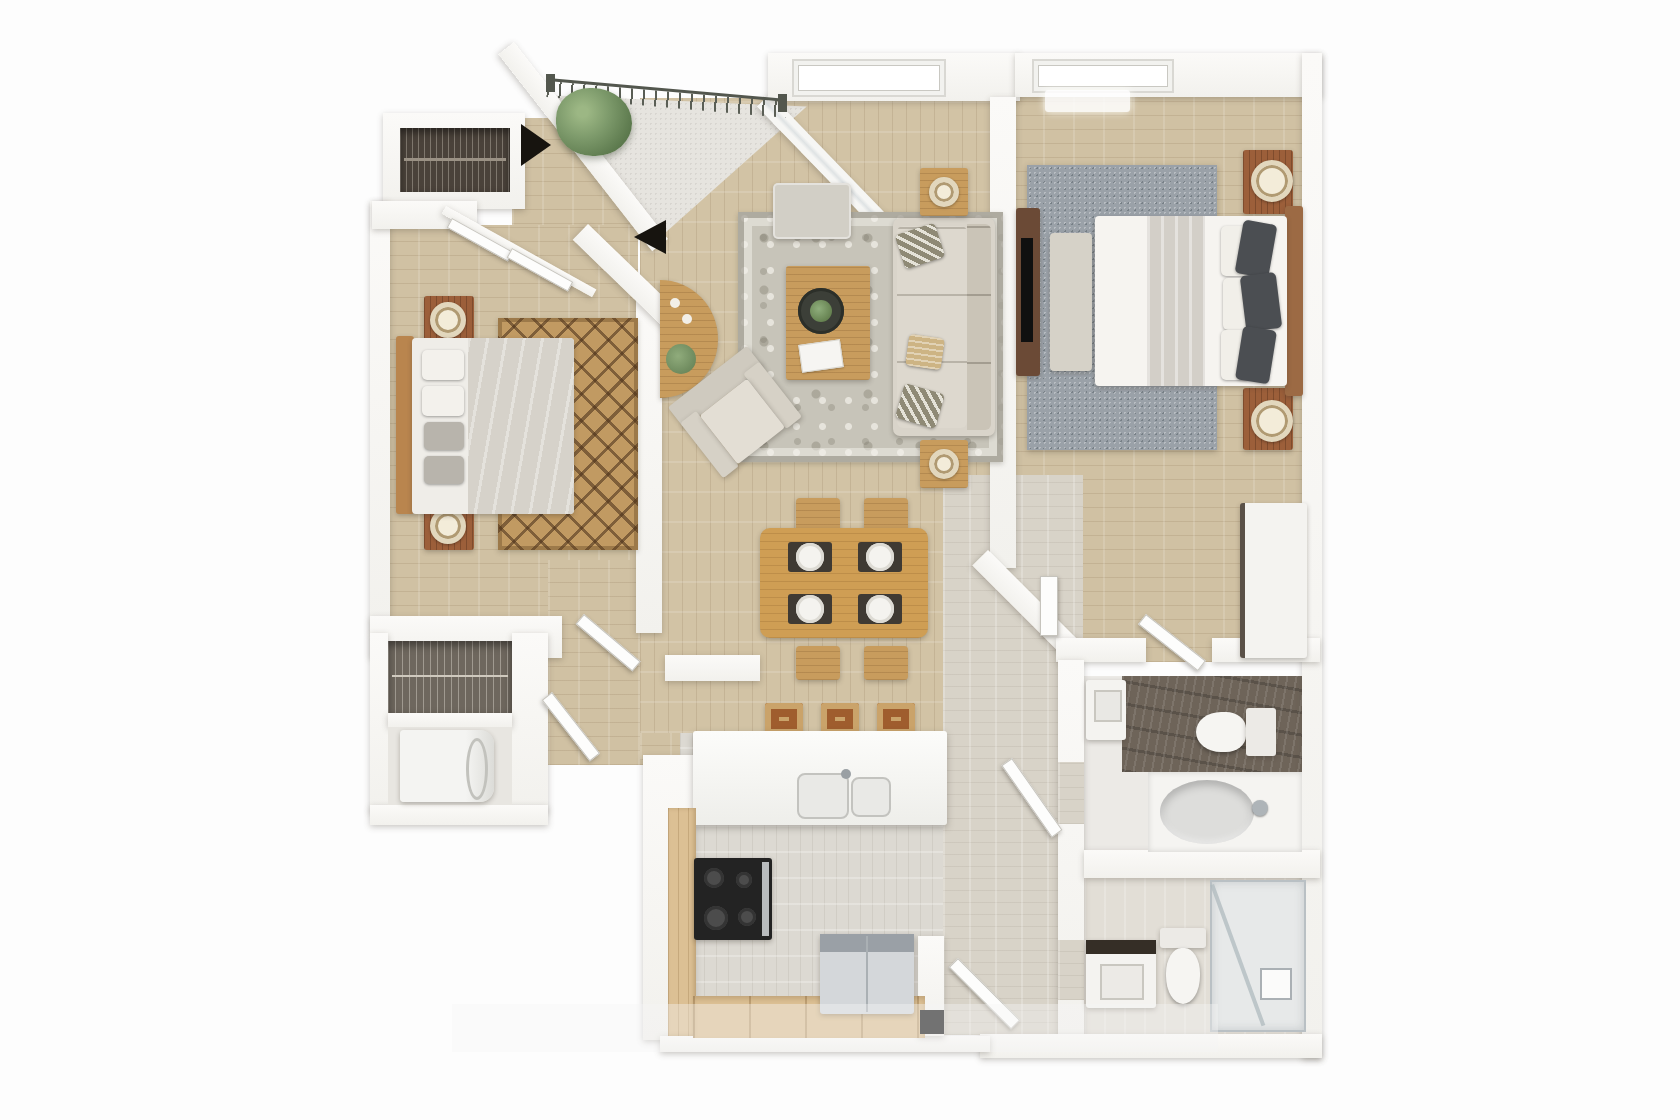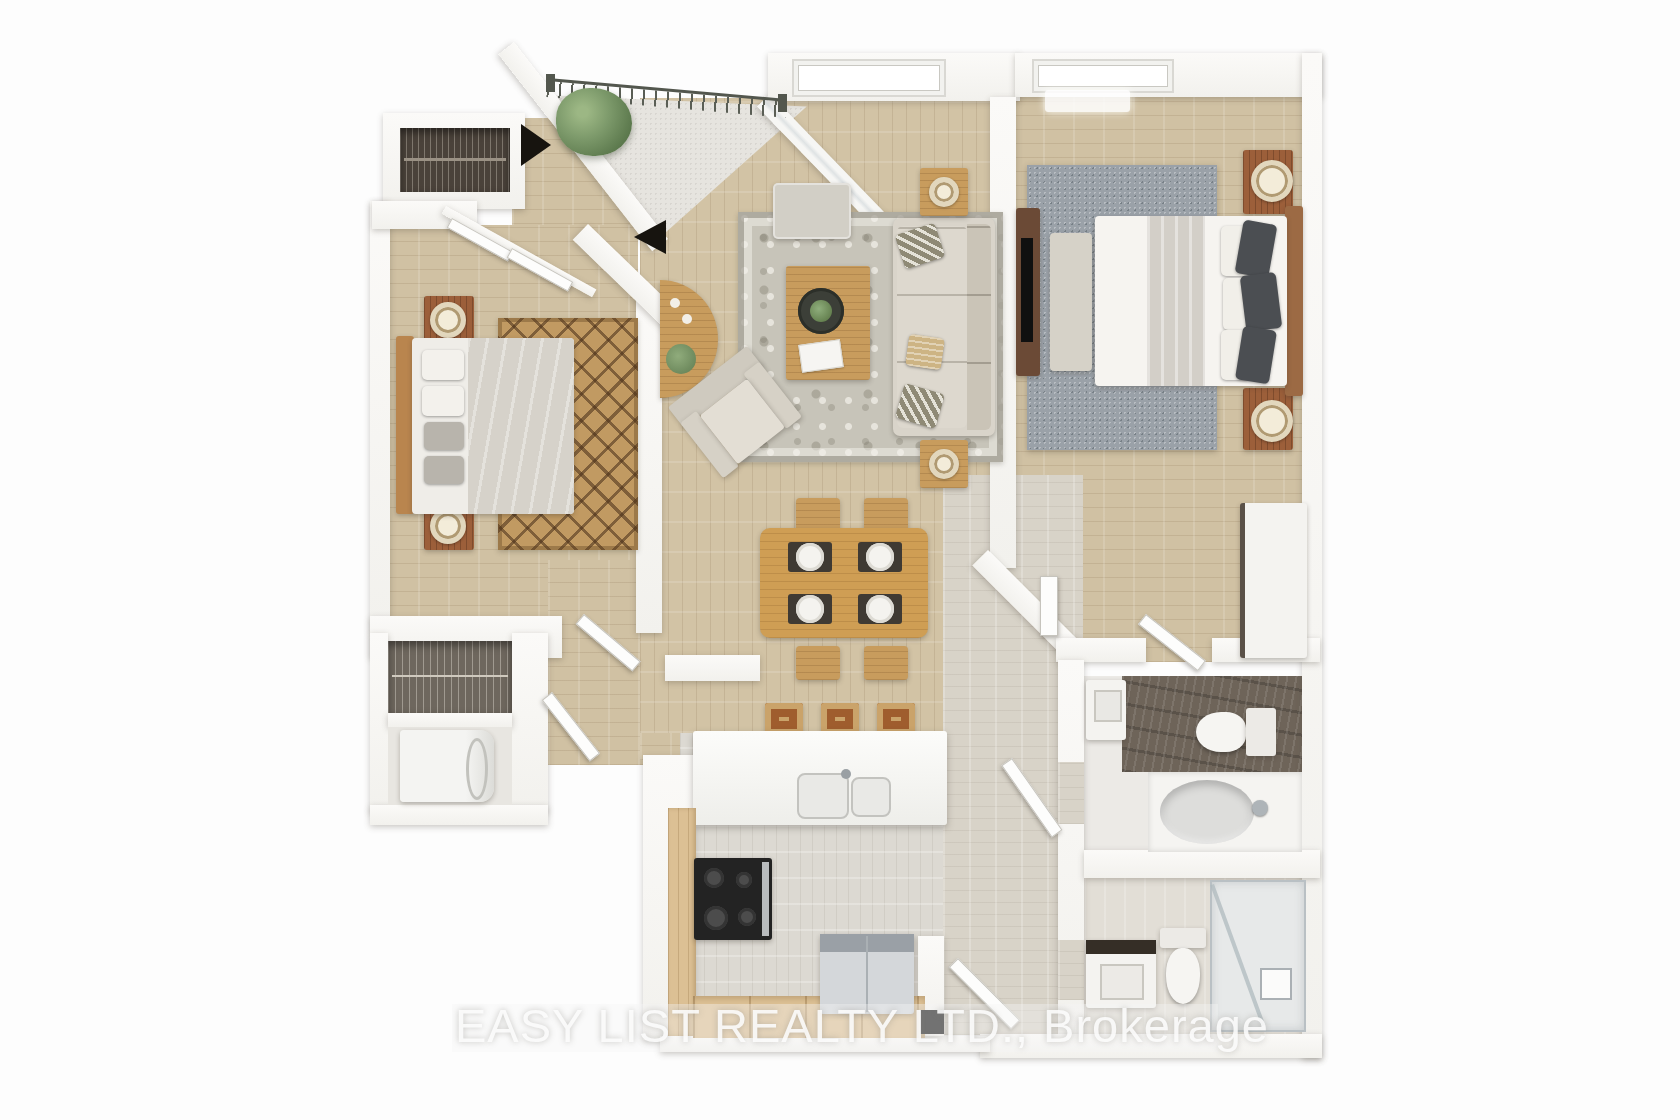--- a/index.html
+++ b/index.html
@@ -278,15 +278,14 @@
   </div>
   <div class="abs furn" style="left:1160px;top:928px;width:46px;height:20px;background:#eceae6;"></div>
   <div class="abs" style="left:1166px;top:948px;width:34px;height:56px;background:#f6f5f2;border-radius:45% 45% 50% 50%;box-shadow:0 2px 4px rgba(0,0,0,.35);"></div>
   <div class="abs" style="left:1210px;top:880px;width:92px;height:148px;background:#e7e9e9;border:2px solid #b9c0c4;box-shadow:inset 0 0 10px rgba(120,130,135,.3);">
     <div class="abs diag" style="left:2px;top:2px;width:150px;height:4px;background:rgba(175,185,190,.75);transform:rotate(70deg);"></div>
     <div class="abs" style="left:48px;top:86px;width:28px;height:28px;background:#fbfbfa;border:2px solid #aab0b4;"></div>
   </div>
   <div class="abs door diag" style="left:958px;top:958px;width:86px;height:11px;transform:rotate(45deg);"></div>
 
   <div class="abs" style="left:452px;top:1004px;width:766px;height:48px;background:rgba(245,245,245,.40);"></div>
-  <div class="abs wm-text" style="left:455px;top:1000px;width:765px;height:52px;line-height:52px;text-align:center;">EASY LIST REALTY LTD., Brokerage</div>
 
 </div>
 
 </body></html>

